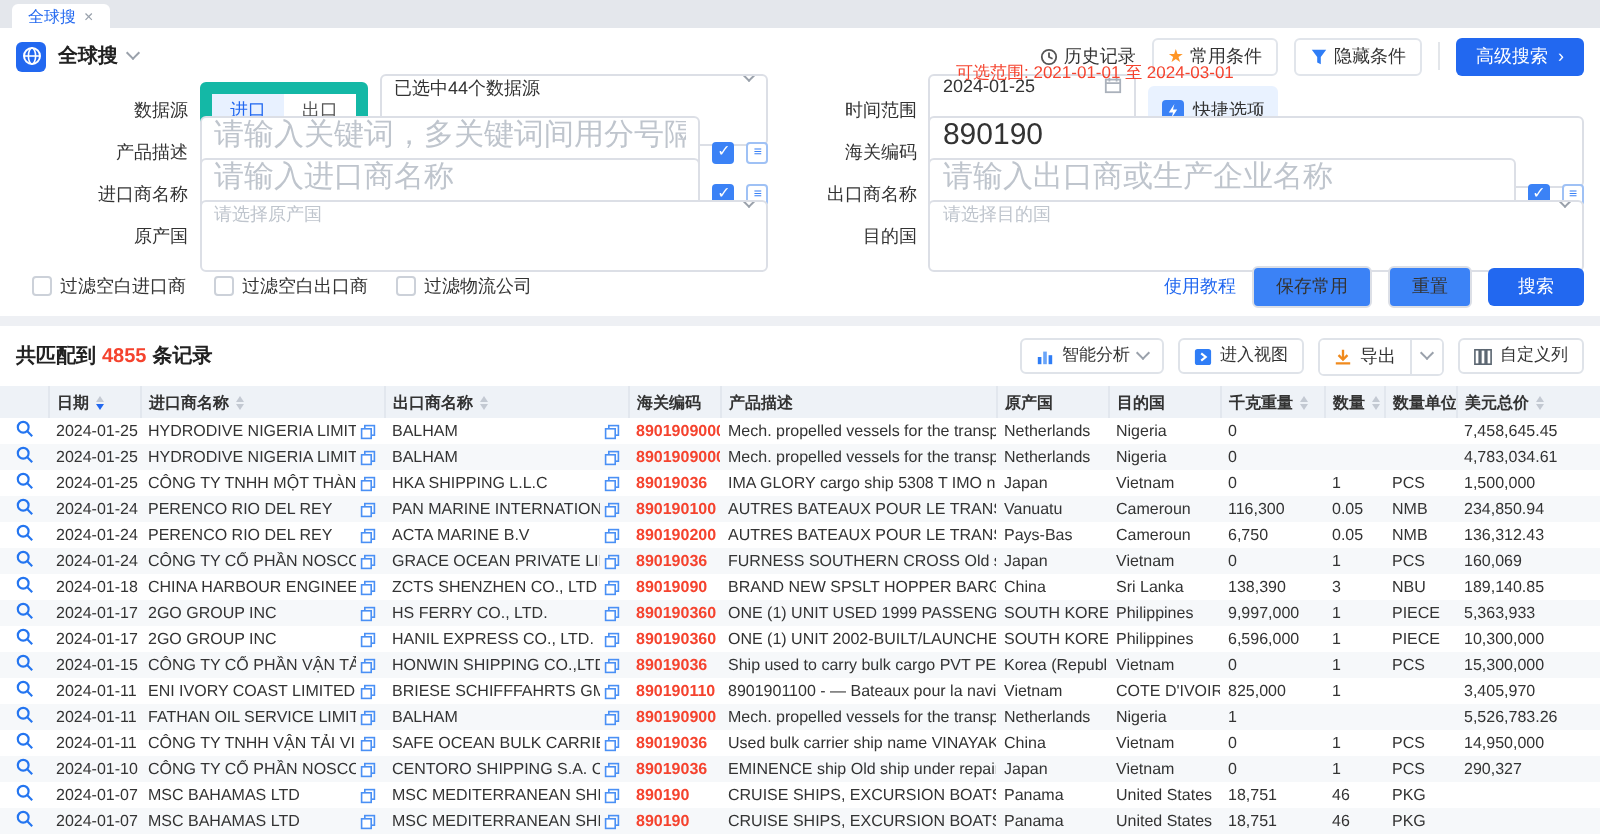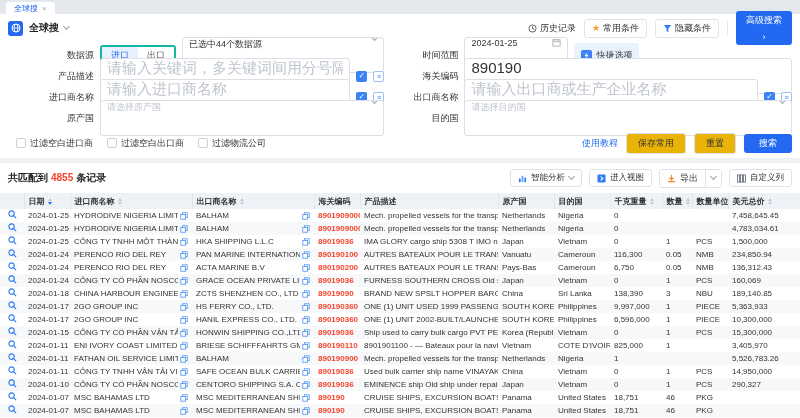--- a/index.html
+++ b/index.html
@@ -20,53 +20,53 @@
             align-items:center; justify-content:center; flex:none; }
   .app-title { font-weight:bold; font-size:10px; margin:0 5px 0 6px; color:#222; }
   .chev { width:5px; height:5px; border-right:1.2px solid #9aa1ab; border-bottom:1.2px solid #9aa1ab;
           transform:rotate(45deg); display:inline-block; margin-top:-3px; }
   .toolbar-right { margin-left:auto; display:flex; align-items:center; gap:8px; }
   .tbtn { display:flex; align-items:center; gap:3px; font-size:9px; color:#333; cursor:pointer; }
   .tbtn.bordered { border:1px solid #e1e5eb; border-radius:3px; padding:2px 7px; background:#fff; }
   .star { color:#ff9626; font-size:9px; line-height:1; }
   .vdiv { width:1px; height:14px; background:#e3e6ea; }
   .primary-btn { background:#2268f0; color:#fff; border-radius:3px; padding:3px 10px;
-                 font-size:9px; display:flex; align-items:center; gap:5px; cursor:pointer;flex-direction:column; }
+                 font-size:9px; display:flex; align-items:center; gap:5px; cursor:pointer; }
   .primary-btn .arr { font-size:9px; }
   
   .filters { display:grid; grid-template-columns:1fr 1.04fr; column-gap:16px; row-gap:3px;
              margin-top:7px; position:relative; }
   .frow { display:flex; align-items:center; gap:6px; height:18px; }
   .flabel { width:86px; flex:none; text-align:right; color:#333; }
   .col-r .flabel { width:58px; }
   .box { flex:1; height:36px; border:1px solid #dcdfe6; border-radius:3px; background:#fff;
          display:flex; align-items:flex-start; padding:0 6px; gap:4px; overflow:hidden; }
   .box input { border:none; outline:none; width:100%; font-size:15px; color:#333;
                font-family:inherit; background:transparent; }
   .box input::placeholder { color:#bfc5cd; }
   .ph { color:#bfc5cd; flex:1; white-space:nowrap; overflow:hidden; }
   .val { color:#333; flex:1; }
-  .seg { display:flex; border:2px solid #14b8a6; border-radius:3px; overflow:hidden; flex:none; }
+  .seg { display:flex; border:6px solid #14b8a6; border-radius:3px; overflow:hidden; flex:none; }
   .seg-item { padding:0 9px; height:16px; line-height:16px; background:#fff; color:#555; cursor:pointer; }
   .seg-item.active { background:#e8f1ff; color:#2268f0; }
   .mini-ic { width:11px; height:11px; flex:none; border-radius:2px; display:flex;
              align-items:center; justify-content:center; cursor:pointer; }
   .mini-blue { background:#3b82f6; color:#fff; font-size:8px; line-height:1; }
   .mini-out  { border:1px solid #9fc1f5; color:#3b82f6; font-size:7px; background:#fff; }
   .datebox { width:104px; flex:none; }
   .quick { background:#e9f2ff; border-radius:3px; height:18px; display:flex; align-items:center;
            gap:4px; padding:12px 7px; cursor:pointer; }
   .date-hint { position:absolute; top:-15px; left:470px; color:#f5432e; font-size:8.5px; }
   .lastrow { grid-column:1 / -1; display:flex; align-items:center; height:20px; margin-top:3px; }
   .cbgroup { display:flex; align-items:center; gap:14px; padding-left:8px; }
   .cbitem { display:flex; align-items:center; gap:4px; cursor:pointer; }
   .cb { width:10px; height:10px; border:1px solid #ccd1d9; border-radius:2px; background:#fff; }
   .actions { margin-left:auto; display:flex; align-items:center; gap:8px; }
   .link { color:#2268f0; cursor:pointer; }
-  .obtn { border:1px solid #dcdfe6; border-radius:3px; background:#eab308; padding:3px 11px;
+  .obtn { border:1px solid #dcdfe6; border-radius:3px; background:#3b82f6; padding:3px 11px;
           font-size:9px; color:#333; cursor:pointer; }
   .sbtn { background:#2268f0; color:#fff; border-radius:3px; padding:3px 15px; font-size:9px; cursor:pointer; }
   
   .card2 { background:#fff; margin-top:5px; padding-top:5px; height:292px; position:relative; }
   .results-bar { display:flex; align-items:center; padding:0 8px; height:20px; }
   .match { font-weight:bold; font-size:10px; color:#222; }
   .match .count { color:#f5432e; margin:0 3px; }
   .rbtns { margin-left:auto; display:flex; align-items:center; gap:7px; }
   .rbtn { border:1px solid #dfe3e9; border-radius:3px; background:#fff; padding:2px 7px;
           display:flex; align-items:center; gap:4px; font-size:8.5px; color:#333; cursor:pointer; }
@@ -135,20 +135,21 @@
       </span>
       <span class="vdiv"></span>
       <span class="primary-btn">
         <span>高级搜索</span>
           <span class="arr">›</span>
       </span>
     </div>
   </div>
 
   <div class="filters">
+    <span class="date-hint">可选范围: 2021-01-01 至 2024-03-01</span>
 
     <div class="frow">
       <span class="flabel">数据源</span>
       <span class="seg">
         <span class="seg-item active">进口</span>
         <span class="seg-item">出口</span>
       </span>
       <span class="box">
         <span class="val">已选中44个数据源</span>
         <span class="chev"></span>

